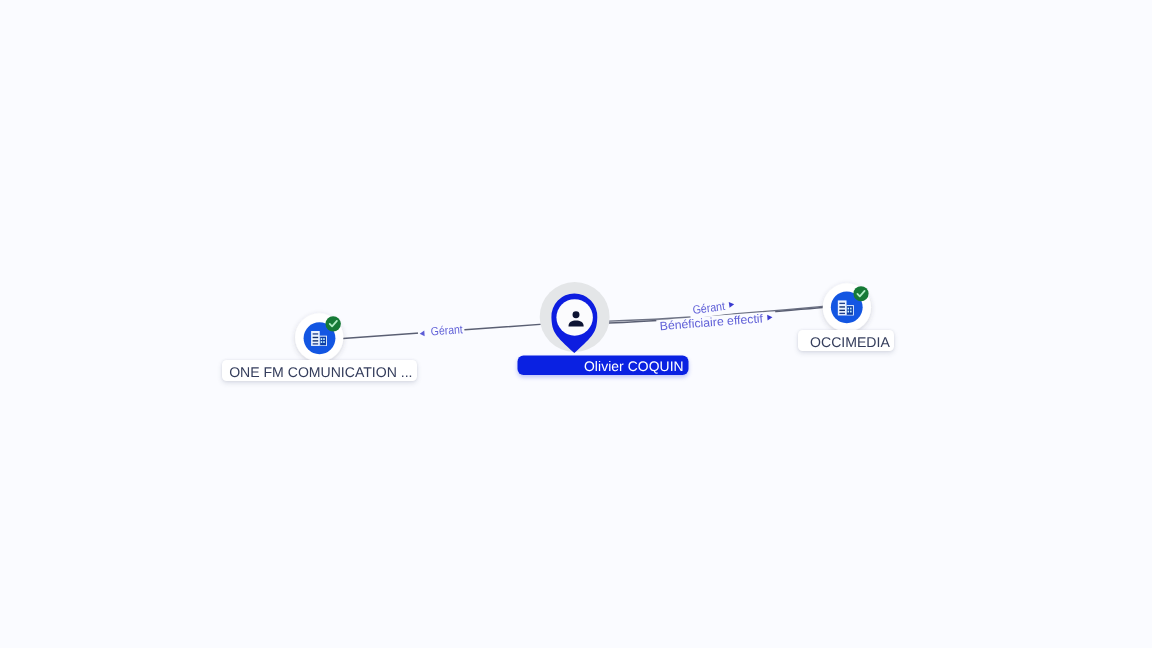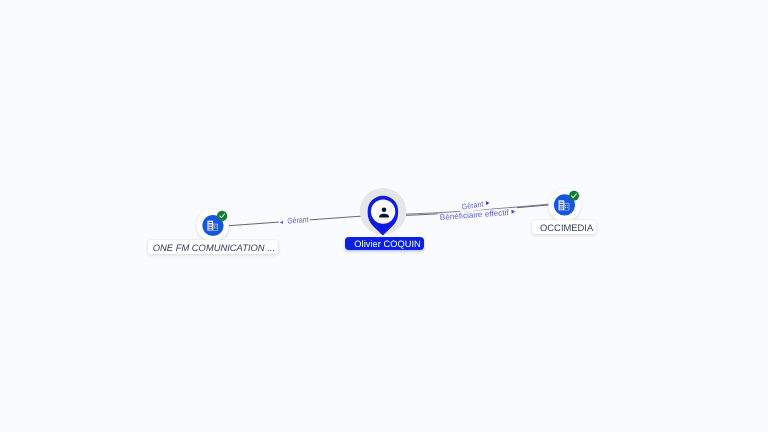--- a/index.html
+++ b/index.html
@@ -27,20 +27,21 @@
   .node-label.person span{padding:0;position:relative;top:1.1px;left:-3.0px;}
   .node-label.person{
     background:#0a21e2;
     color:#ffffff;
     border-radius:4px;
     height:13px;
     line-height:13px;
     font-size:9.25px;
     letter-spacing:0.05px;
     box-shadow:0 1.5px 3px rgba(10,33,226,0.26);
+    padding-left:35px;
   }
 </style>
 </head>
 <body>
 
 <div id="stage">
 
   <svg class="layer" viewBox="0 0 768 432">
     <path d="M 228.6 225.7 Q 300 220.6 368.9 215.6" fill="none" stroke="#5a5f73" stroke-width="0.95" stroke-linecap="round"></path>
     <path d="M 401.8 214.2 C 440 213.2 490 209.6 548.5 204.2" fill="none" stroke="#6e7385" stroke-width="0.9" stroke-linecap="round"></path>
@@ -113,21 +114,21 @@
                C 397.84 221.53 395.9 223.53 382.9 235.4
                C 369.9 223.53 367.96 221.53 367.61 211.53 Z" fill="#0d1de0"></path>
       <circle cx="383.1" cy="211.6" r="12.15" fill="#fbfbfd"></circle>
       <g>
         <circle cx="384" cy="209.8" r="2.32" fill="#0d1333"></circle>
         <path d="M 379.0 217.6 C 379.0 214.6 381.3 213.7 384.0 213.7 C 386.7 213.7 389.1 214.6 389.1 217.6 Z" fill="#0d1333"></path>
       </g>
     </g>
   </svg>
 
-  <div class="node-label" style="left:147.8px;top:240.1px;width:130.2px;font-style:italic;">
+  <div class="node-label" style="left:147.8px;top:240.1px;width:130.2px;">
       <span>ONE FM COMUNICATION ...</span>
     </div>
   <div class="node-label person" style="left:345px;top:236.8px;width:78.8px;">
       <span>Olivier COQUIN</span>
     </div>
   <div class="node-label" style="left:531.6px;top:219.9px;width:64.6px;">
       <span>OCCIMEDIA</span>
     </div>
 </div>
 

